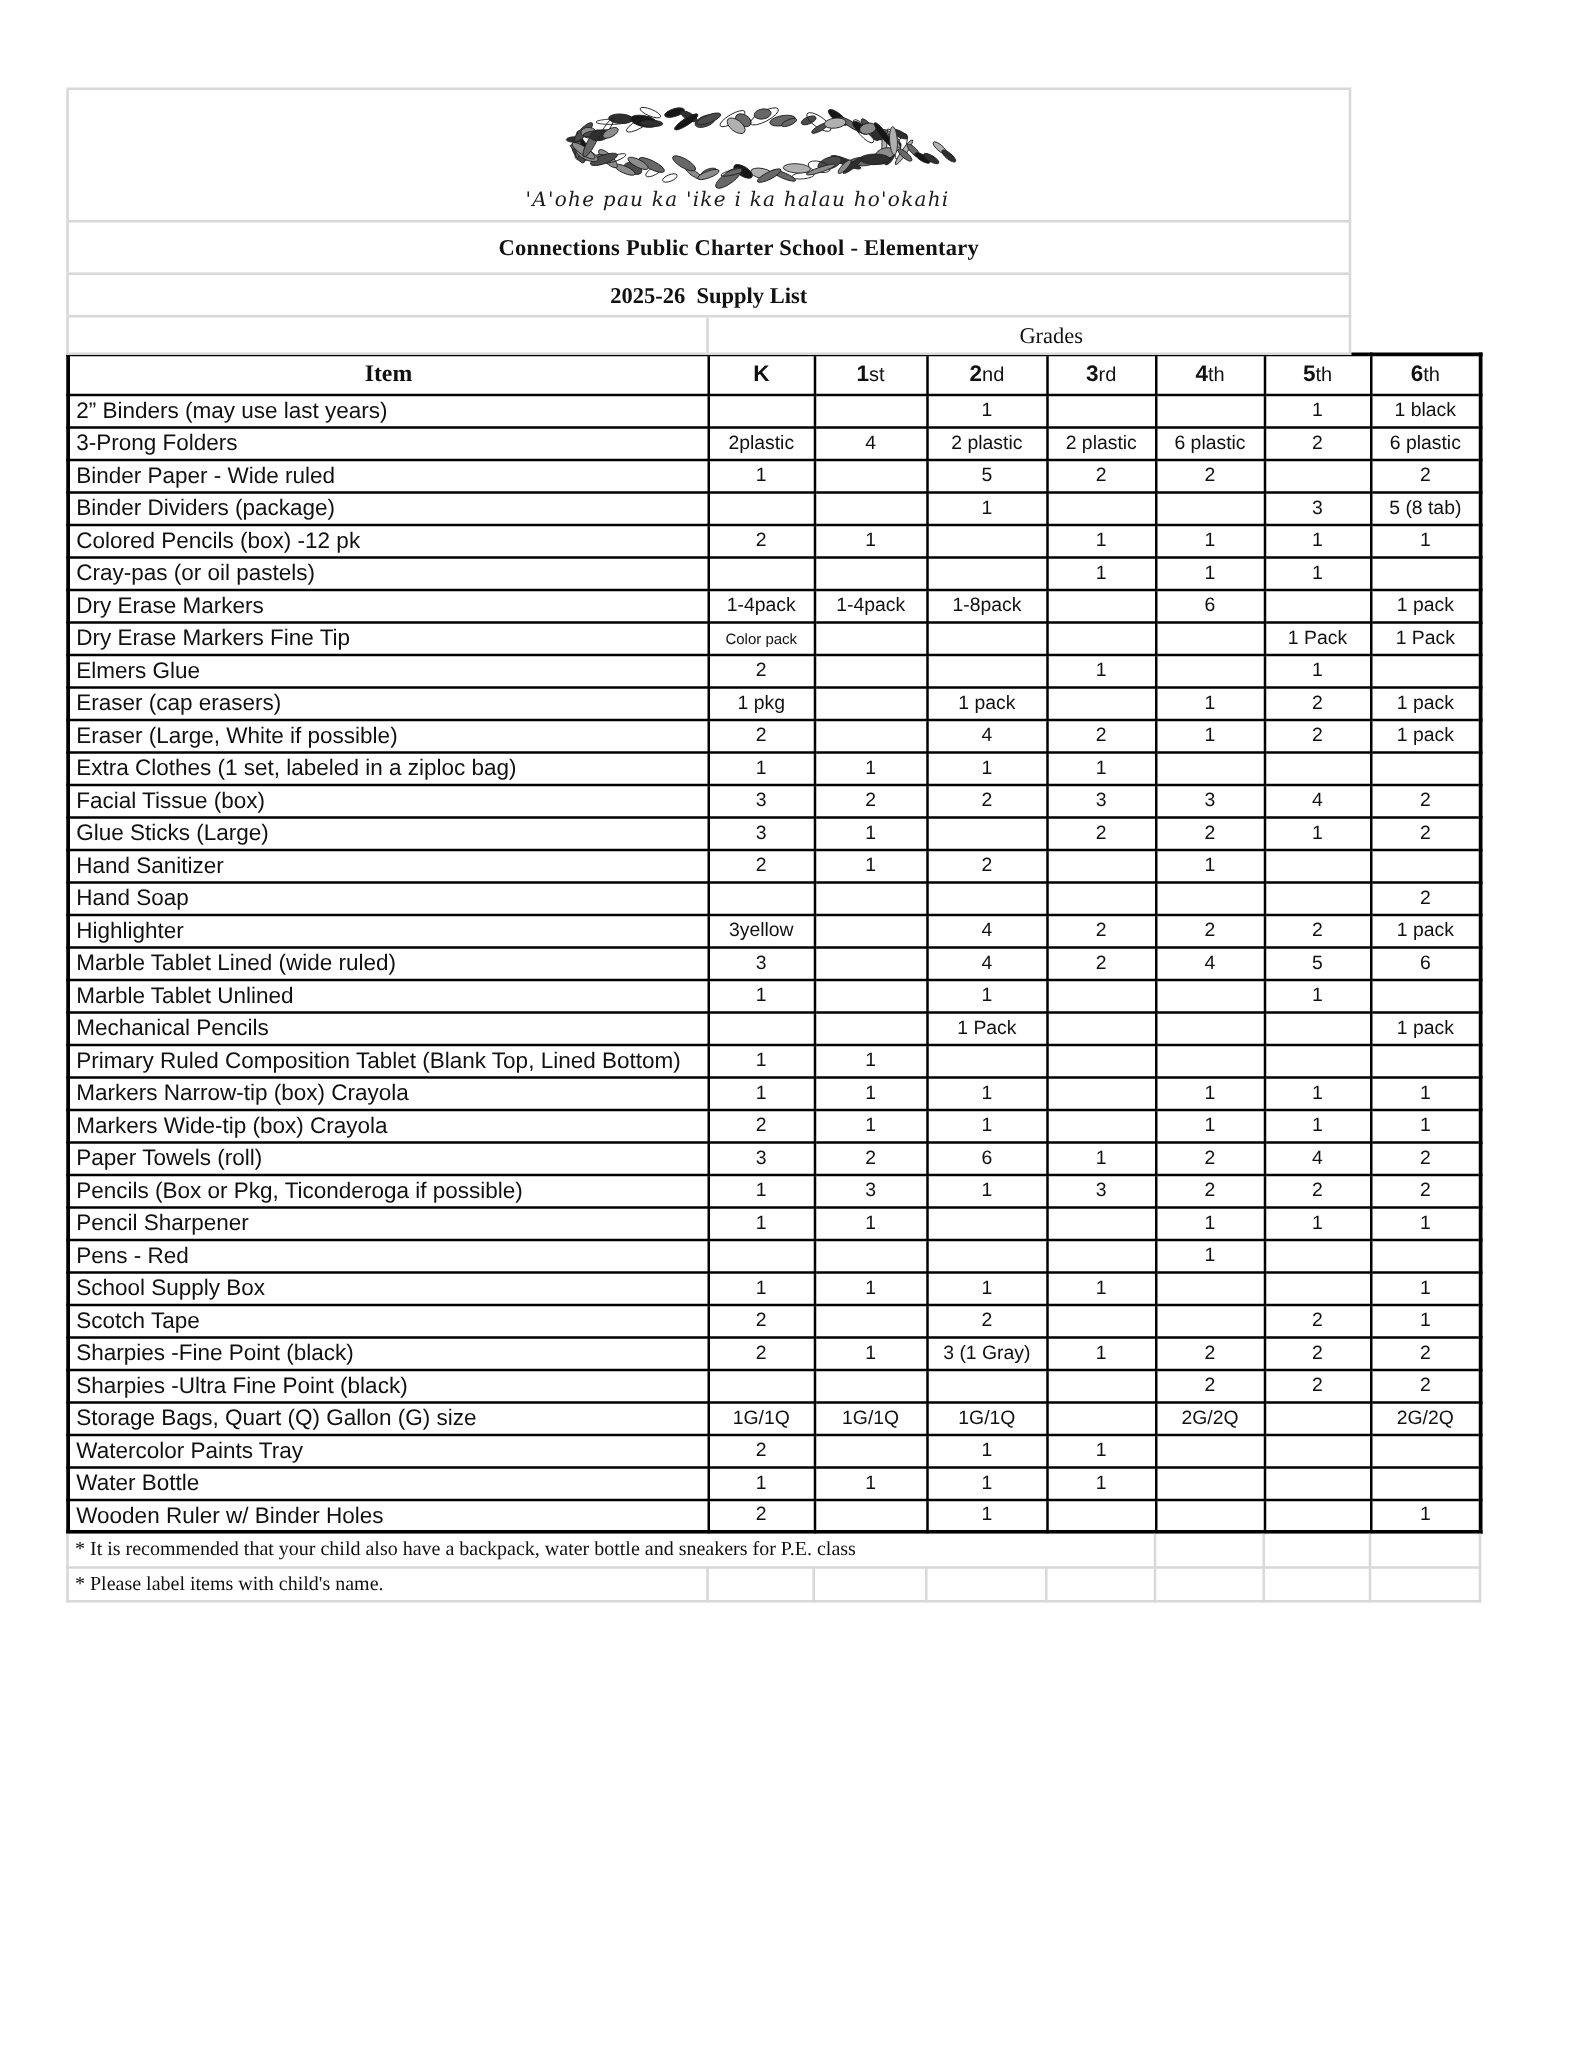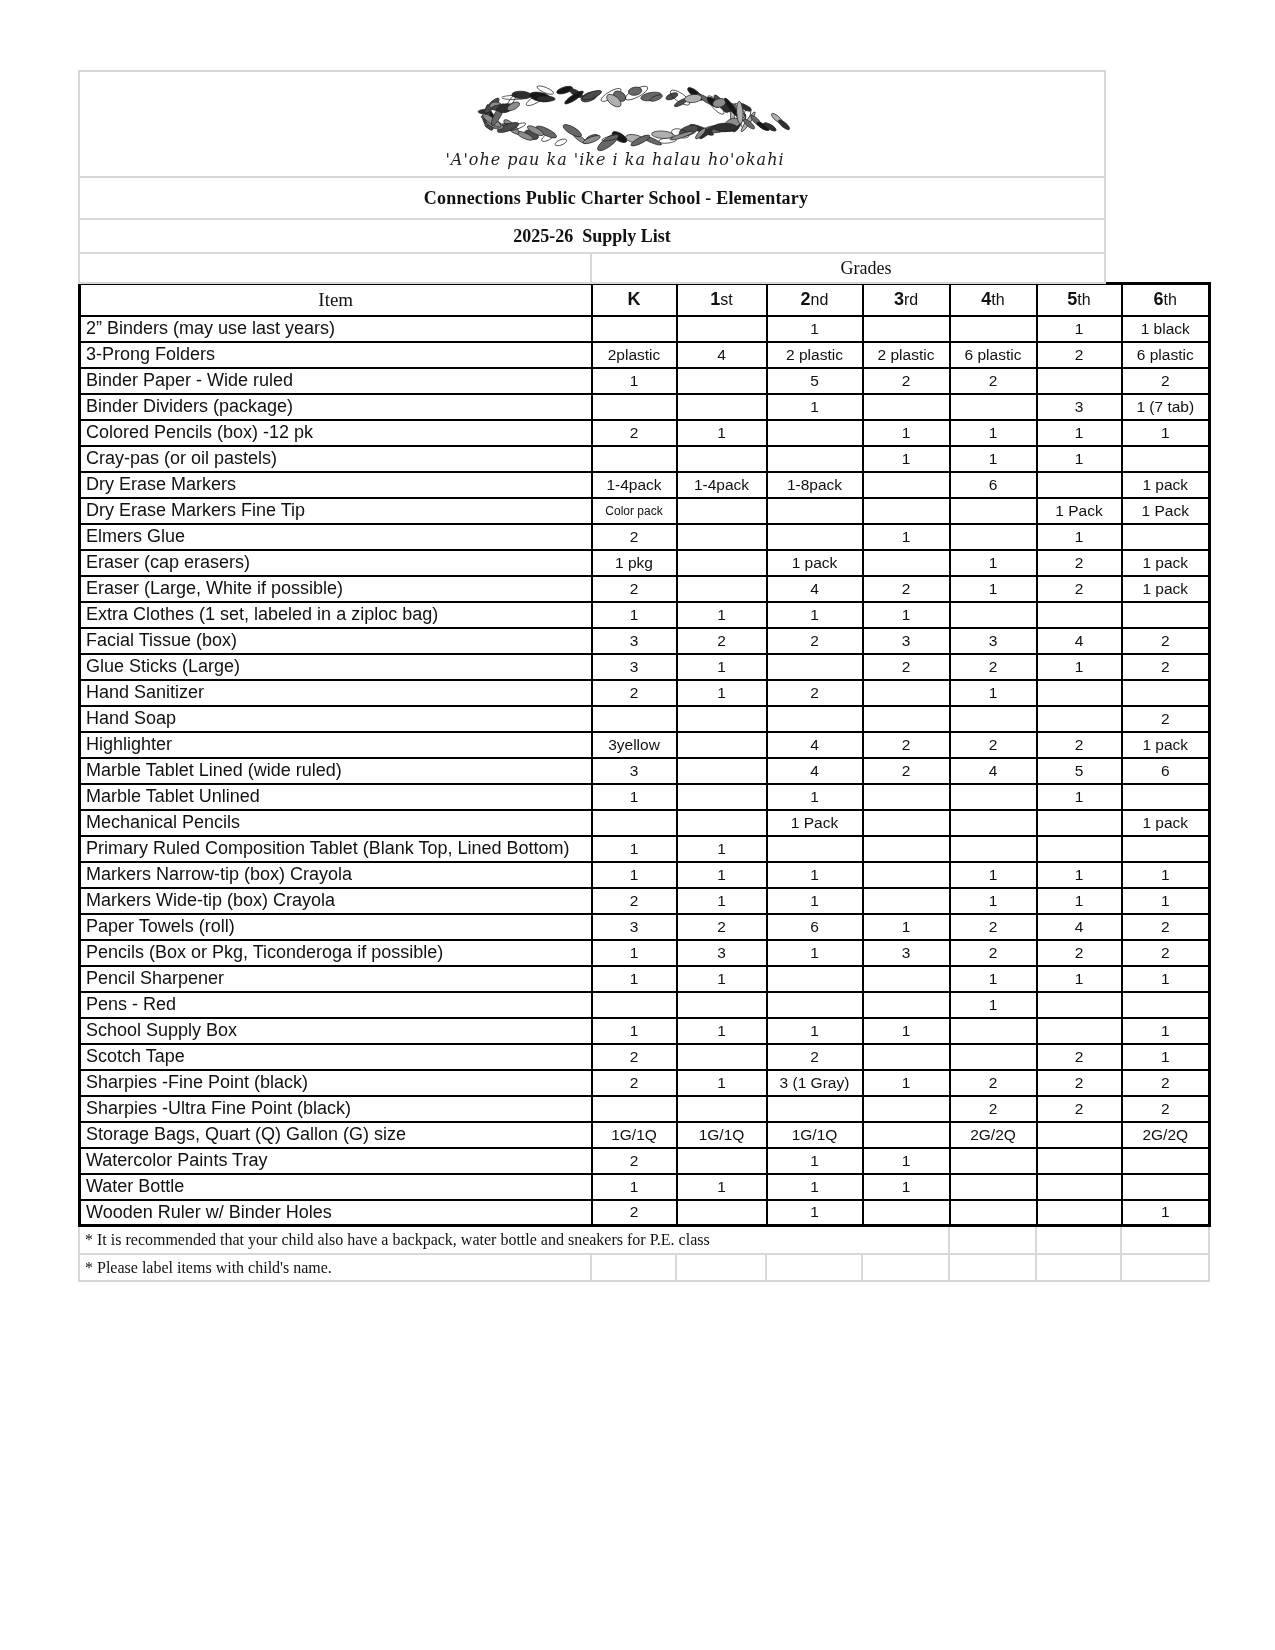--- a/index.html
+++ b/index.html
@@ -1,21 +1,21 @@
 <!DOCTYPE html>
 <html><head>
 <meta charset="utf-8">
 <style>
   * { margin:0; padding:0; box-sizing:border-box; }
   html,body { background:#e9e9e9; }
   .page {
     position:relative; width:1275px; height:1650px; background:#ffffff;
     font-family:"Liberation Serif", serif; color:#111; overflow:hidden;
   }
-  .doc { position:absolute; left:78px; top:70px; width:1028px; }
+  .doc { position:absolute; left:53px; top:70px; width:1028px; }
 
   
   .lightbox { border:2px solid #d8d8d8; background:#fff; position:relative; }
   .logo-box   { height:108px; }
   .title-row  { height:44px; margin-top:-2px; display:flex; align-items:center; justify-content:center;padding-left:48px; }
   .subtitle-row { height:36px; margin-top:-2px; display:flex; align-items:center; justify-content:center; }
   .grades-row { height:32px; margin-top:-2px; display:flex; }
   .grades-left  { width:512px; border-right:2px solid #d8d8d8; }
   .grades-right { flex:1; display:flex; align-items:center; justify-content:center;margin-left:36px; }
 
@@ -28,21 +28,21 @@
     position:absolute; left:535px; bottom:7px; transform:translateX(-50%);
     font-family:"DejaVu Serif", serif; font-style:italic; font-size:16px;
     letter-spacing:1px; color:#1c1c1c; white-space:nowrap;
   }
 
   
   table.supply { border-collapse:collapse; table-layout:fixed; width:1130px; margin-top:-2px; background:#fff; }
   table.supply th, table.supply td { border:2px solid #000; overflow:hidden; }
   table.supply { border:3px solid #000; }
   table.supply thead th { height:32px; vertical-align:middle; }
-  th.item-h { font-family:"Liberation Serif", serif; font-weight:normal; font-size:19px; text-align:center; }
+  th.item-h { font-family:"Liberation Serif", serif; font-weight:bold; font-size:19px; text-align:center; }
   th.grade-h { font-family:"Liberation Sans", sans-serif; text-align:center; }
   th.grade-h .gnum { font-weight:bold; font-size:18px; }
   th.grade-h .gsuf { font-weight:normal; font-size:16px; }
   table.supply tbody td { height:26px; }
   td.item {
     font-family:Liberation Sans, sans-serif; font-size:18px; text-align:left;
     padding:0 3px 0 5px; white-space:nowrap;
   }
   td.item.sans { font-family:"Liberation Sans", sans-serif; font-size:15px; }
   td.val {
@@ -235,21 +235,21 @@
             <td class="val">2</td>
           </tr>
           <tr>
             <td class="item">Binder Dividers (package)</td>
             <td class="val"></td>
             <td class="val"></td>
             <td class="val">1</td>
             <td class="val"></td>
             <td class="val"></td>
             <td class="val">3</td>
-            <td class="val">1 (7 tab)</td>
+            <td class="val">5 (8 tab)</td>
           </tr>
           <tr>
             <td class="item">Colored Pencils (box) -12 pk</td>
             <td class="val">2</td>
             <td class="val">1</td>
             <td class="val"></td>
             <td class="val">1</td>
             <td class="val">1</td>
             <td class="val">1</td>
             <td class="val">1</td>

